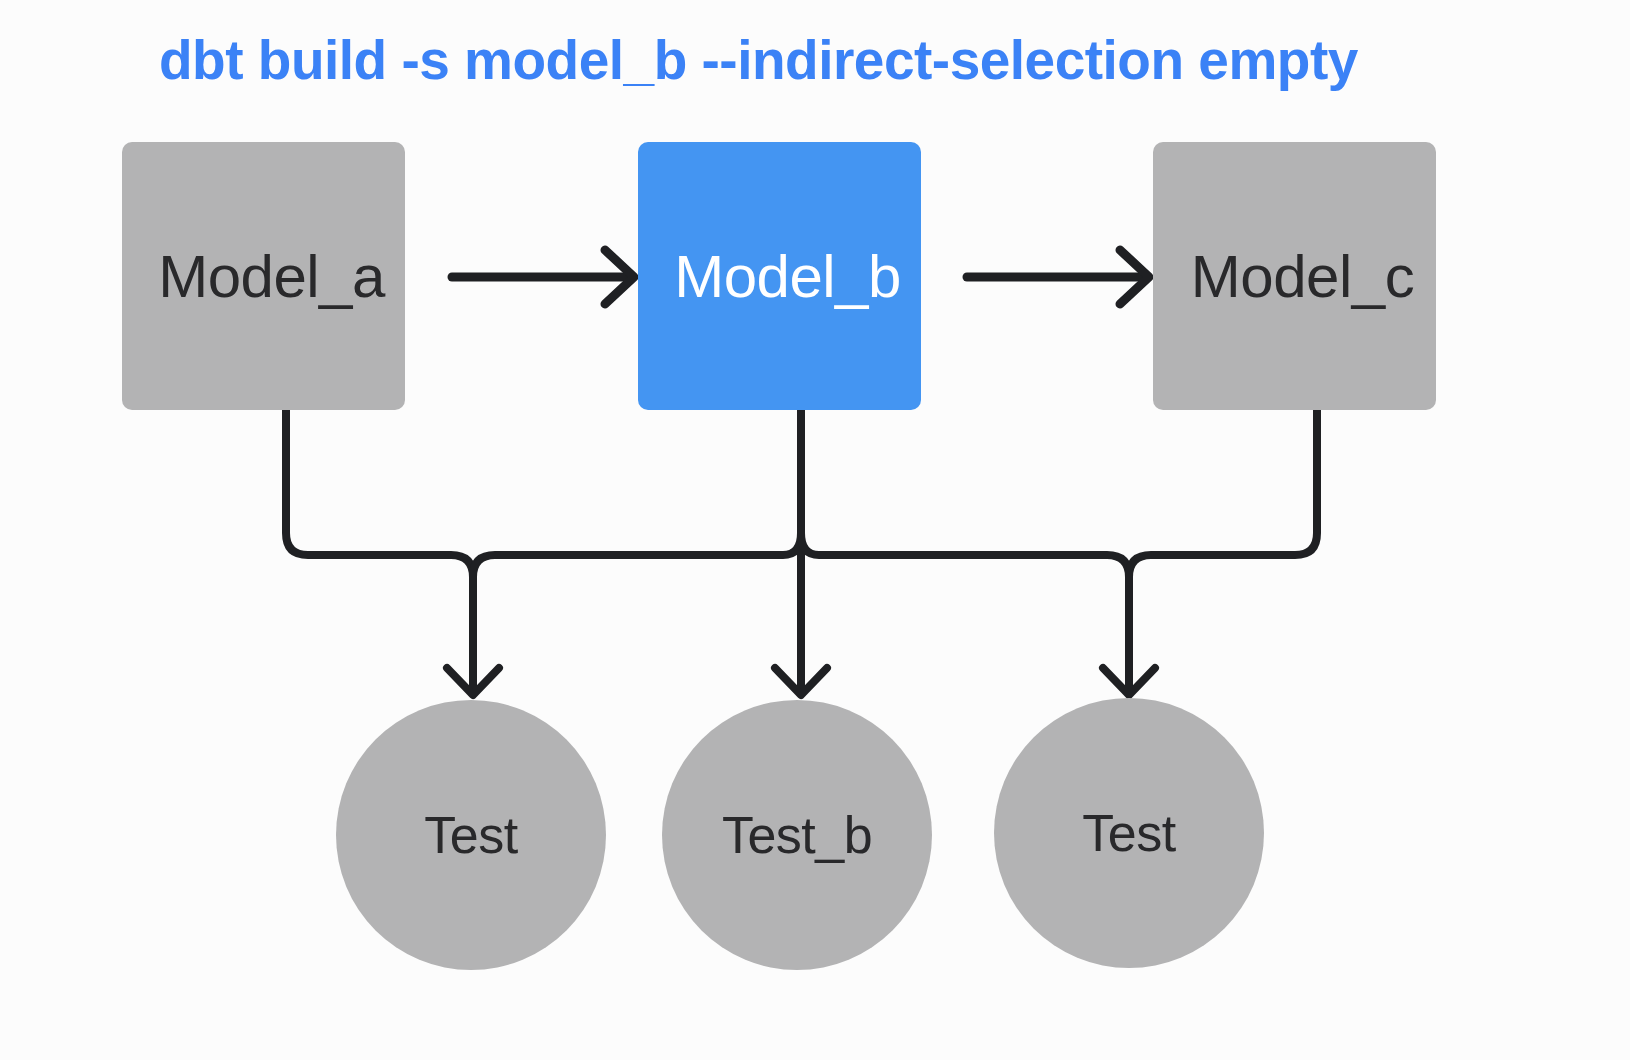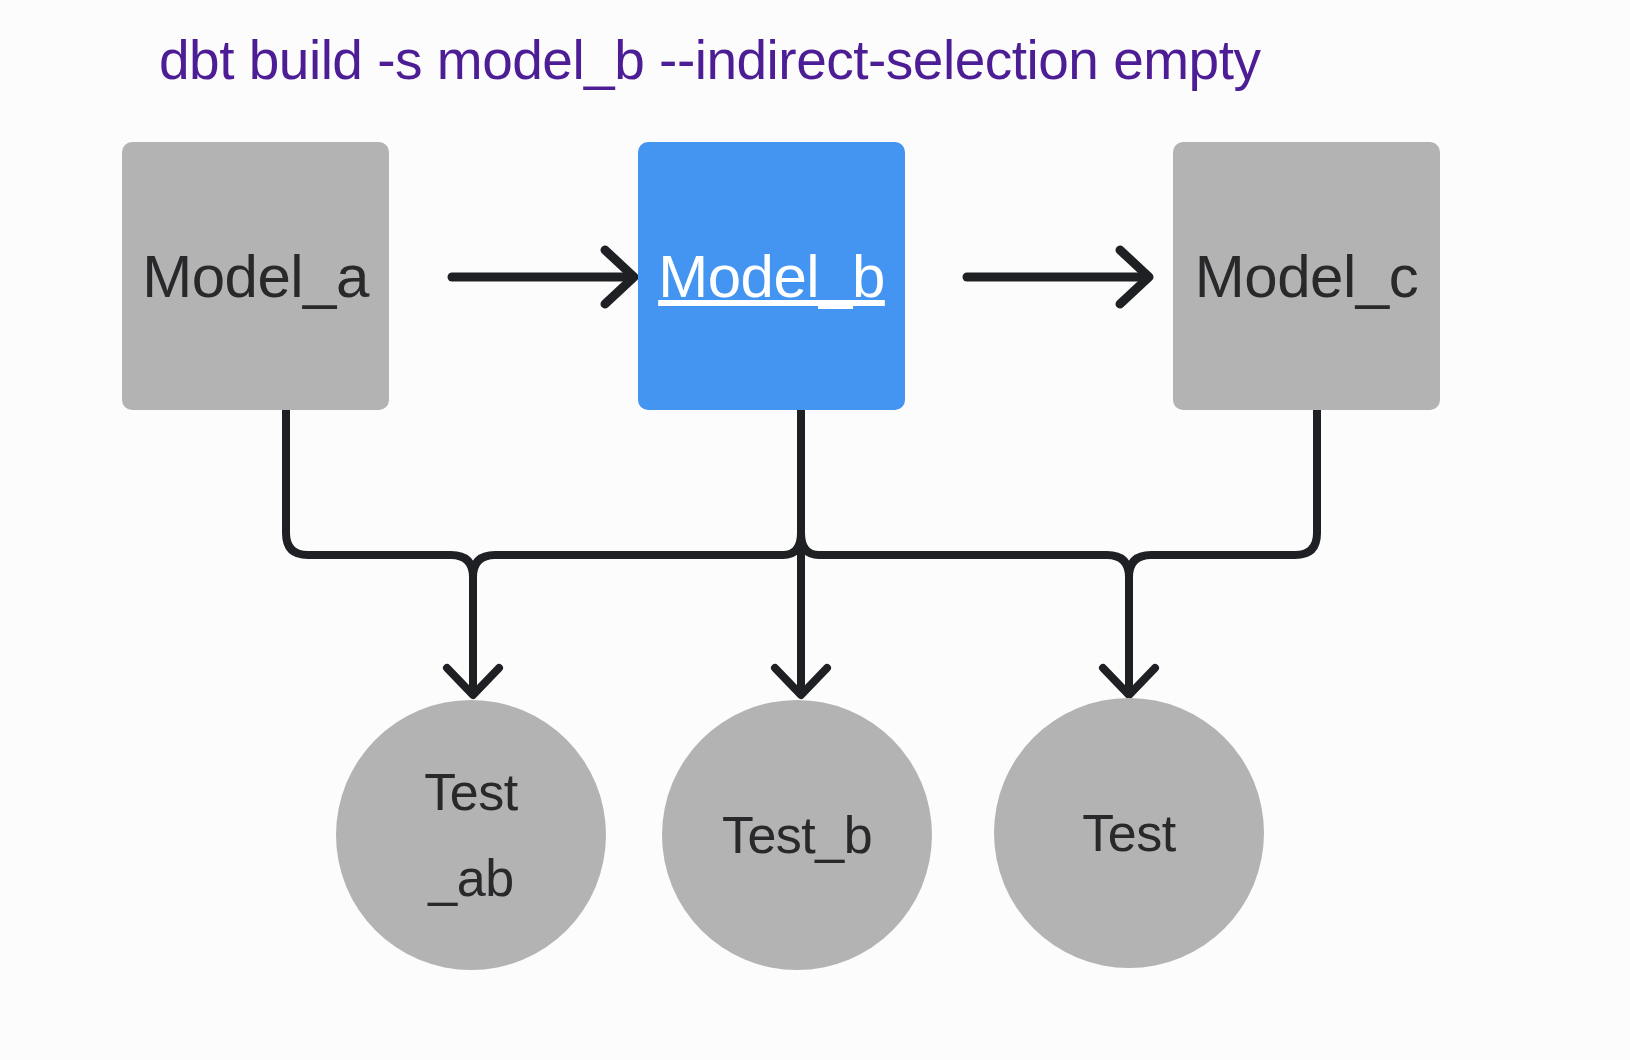--- a/index.html
+++ b/index.html
@@ -12,23 +12,23 @@
     width: 1630px;
     height: 1060px;
     overflow: hidden;
     font-family: "Liberation Sans", sans-serif;
   }
   .title {
     position: absolute;
     left: 159px;
     top: 28px;
     font-size: 55px;
-    font-weight: 400;
+    font-weight: 700;
     letter-spacing: -0.5px;
-    color: #4c1d95;
+    color: #3b82f6;
     white-space: nowrap;
   }
   .edges-svg {
     position: absolute;
     left: 0;
     top: 0;
     width: 1630px;
     height: 1060px;
   }
   .model-box {
@@ -36,33 +36,33 @@
     top: 142px;
     width: 267px;
     height: 268px;
     border-radius: 10px;
     display: flex;
     align-items: center;
     justify-content: center;
     font-size: 60px;
     font-weight: 500;
     letter-spacing: -0.5px;
+    padding-left: 16px;
   }
   .model-default {
     background: #b3b3b4;
     color: #29292b;
   }
   .model-selected {
     background: #4495f2;
     color: #ffffff;
-    text-decoration: underline;
   }
   #model-a { left: 122px; }
   #model-b { left: 638px; }
-  #model-c { left: 1153px; margin-left: 20px; }
+  #model-c { left: 1153px; }
   .test-circle {
     position: absolute;
     top: 700px;
     width: 270px;
     height: 270px;
     border-radius: 50%;
     background: #b3b3b4;
     color: #29292b;
     display: flex;
     flex-direction: column;
@@ -110,20 +110,19 @@
 </div>
 <div id="model-b" class="model-box model-selected">
   <span>Model_b</span>
 </div>
 <div id="model-c" class="model-box model-default">
   <span>Model_c</span>
 </div>
 
 <div id="test-ab" class="test-circle">
     <div>Test</div>
-    <div>_ab</div>
   </div>
 <div id="test-b" class="test-circle">
     <div>Test_b</div>
   </div>
 <div id="test-bc" class="test-circle">
     <div>Test</div>
   </div>
 
 </body></html>

